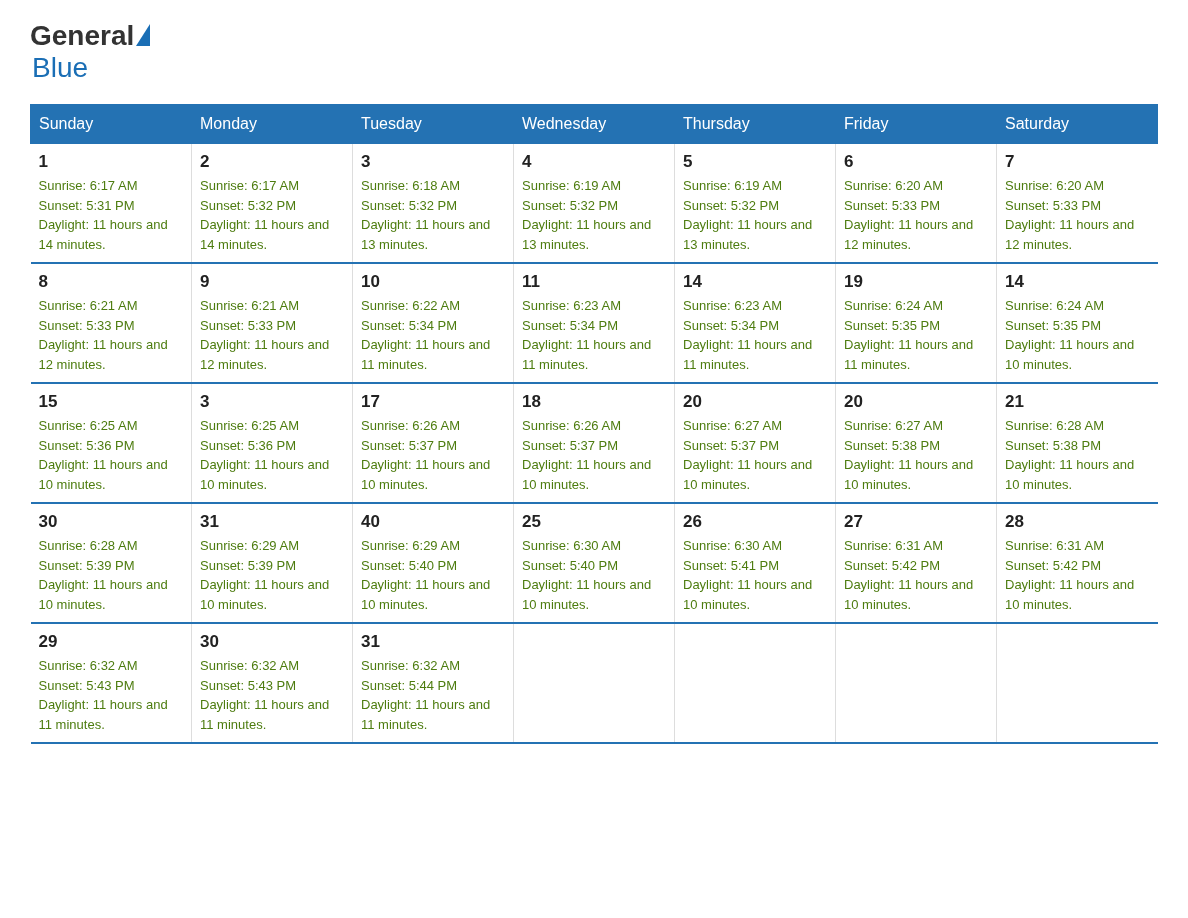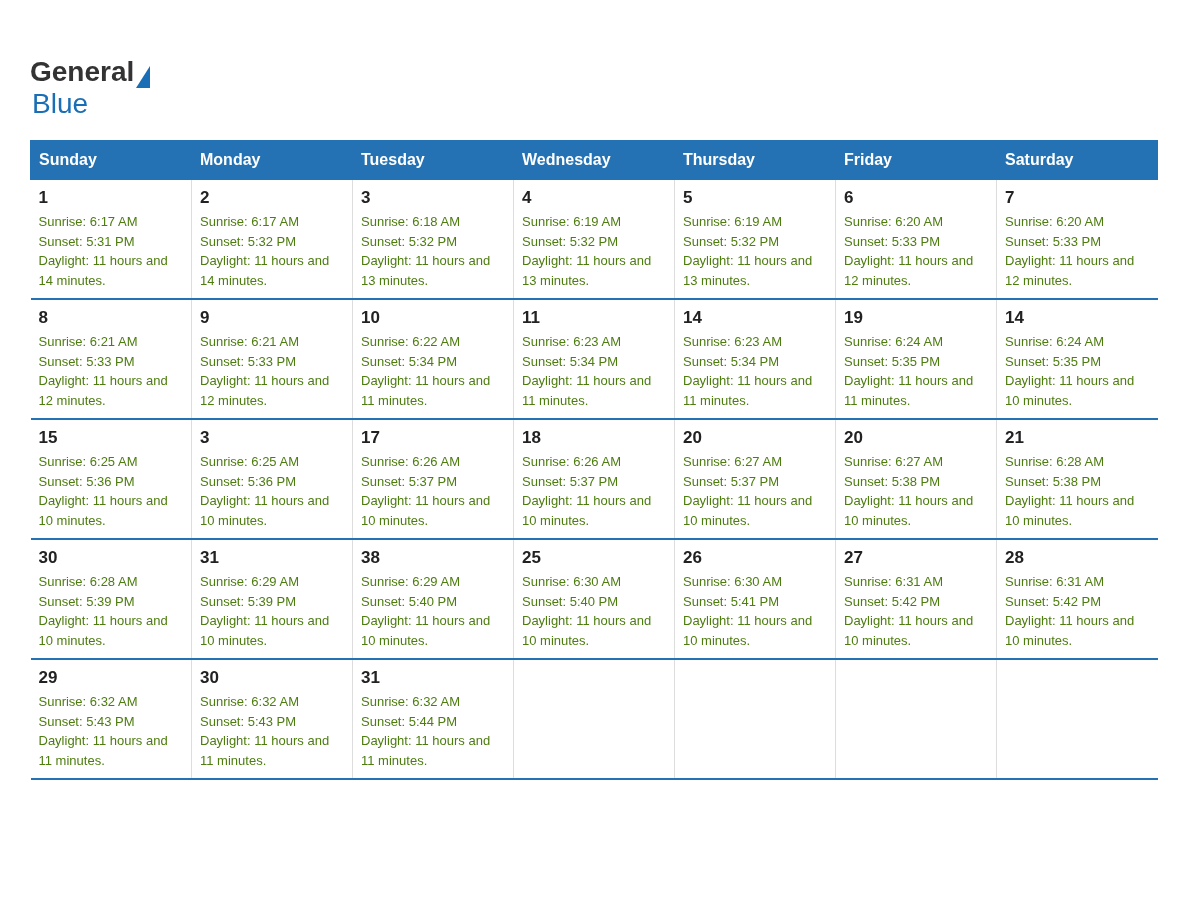--- a/index.html
+++ b/index.html
@@ -16,22 +16,21 @@
       align-items: flex-start;
       margin-bottom: 20px;
     }
     .logo {
       display: flex;
       flex-direction: column;
       align-items: flex-start;
     }
     .logo-top {
       display: flex;
-      align-items: flex-end;
-      margin-top: 36px;
+      align-items: flex-start;
     }
     .logo-general {
       font-size: 28px;
       font-weight: bold;
       color: #333;
     }
     .logo-triangle {
       width: 0;
       height: 0;
       border-left: 14px solid transparent;
@@ -64,21 +63,21 @@
       width: 100%;
       border-collapse: collapse;
       table-layout: fixed;
     }
     thead tr {
       background-color: #2472b3;
     }
     thead th {
       color: #fff;
       font-size: 16px;
-      font-weight: bold;
+      font-weight: normal;
       padding: 10px 8px;
       text-align: left;
       border: 1px solid #2472b3;
     }
     tbody tr {
       border-bottom: 2px solid #2472b3;
     }
     tbody td {
       vertical-align: top;
       padding: 8px 8px;
@@ -182,21 +181,21 @@
         <td><span class="day-number">20</span>
 <span class="day-info">Sunrise: 6:27 AM<br>Sunset: 5:38 PM<br>Daylight: 11 hours and 10 minutes.</span></td>
         <td><span class="day-number">21</span>
 <span class="day-info">Sunrise: 6:28 AM<br>Sunset: 5:38 PM<br>Daylight: 11 hours and 10 minutes.</span></td>
       </tr>
       <tr>
         <td><span class="day-number">30</span>
 <span class="day-info">Sunrise: 6:28 AM<br>Sunset: 5:39 PM<br>Daylight: 11 hours and 10 minutes.</span></td>
         <td><span class="day-number">31</span>
 <span class="day-info">Sunrise: 6:29 AM<br>Sunset: 5:39 PM<br>Daylight: 11 hours and 10 minutes.</span></td>
-        <td><span class="day-number">38</span>
+        <td><span class="day-number">40</span>
 <span class="day-info">Sunrise: 6:29 AM<br>Sunset: 5:40 PM<br>Daylight: 11 hours and 10 minutes.</span></td>
         <td><span class="day-number">25</span>
 <span class="day-info">Sunrise: 6:30 AM<br>Sunset: 5:40 PM<br>Daylight: 11 hours and 10 minutes.</span></td>
         <td><span class="day-number">26</span>
 <span class="day-info">Sunrise: 6:30 AM<br>Sunset: 5:41 PM<br>Daylight: 11 hours and 10 minutes.</span></td>
         <td><span class="day-number">27</span>
 <span class="day-info">Sunrise: 6:31 AM<br>Sunset: 5:42 PM<br>Daylight: 11 hours and 10 minutes.</span></td>
         <td><span class="day-number">28</span>
 <span class="day-info">Sunrise: 6:31 AM<br>Sunset: 5:42 PM<br>Daylight: 11 hours and 10 minutes.</span></td>
       </tr>

